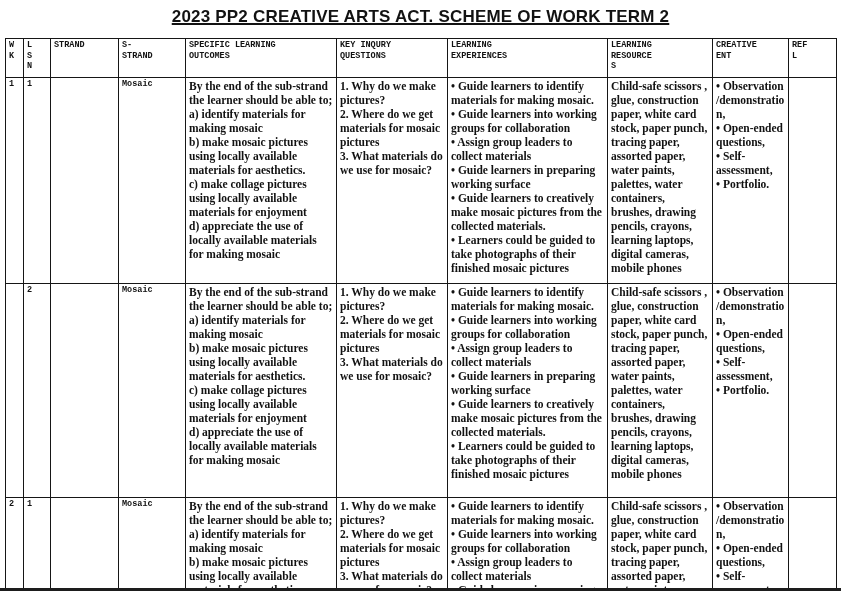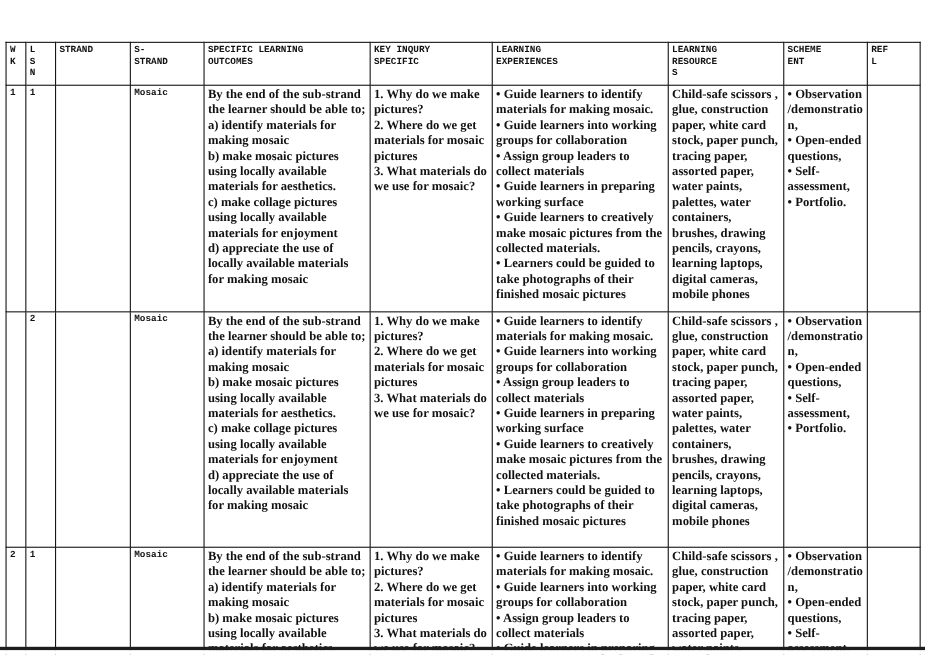--- a/index.html
+++ b/index.html
@@ -43,20 +43,21 @@
   .below-mask {
     position: absolute; left: 0; top: 591px; width: 841px; height: 4px;
     background: #ffffff; z-index: 2;
   }
 </style>
 </head>
 <body>
 
 <div class="page">
 
+  <div class="doc-title">2023 PP2 CREATIVE ARTS ACT. SCHEME OF WORK TERM 2</div>
 
   <table class="sow">
     <colgroup>
       <col style="width:18px">
         <col style="width:27px">
         <col style="width:68px">
       <col style="width:67px">
         <col style="width:151px">
         <col style="width:111px">
       <col style="width:160px">
@@ -70,27 +71,27 @@
 K</th>
         <th>L
 S
 N</th>
         <th>STRAND</th>
         <th>S-
 STRAND</th>
         <th>SPECIFIC LEARNING
 OUTCOMES</th>
         <th>KEY INQURY
-SPECIFIC</th>
+QUESTIONS</th>
         <th>LEARNING
 EXPERIENCES</th>
         <th>LEARNING
 RESOURCE
 S</th>
-        <th>SCHEME
+        <th>CREATIVE
 ENT</th>
         <th>REF
 L</th>
       </tr>
     </thead>
     <tbody>
       <tr class="r1">
         <td class="mono">1</td>
         <td class="mono">1</td>
         <td></td>

